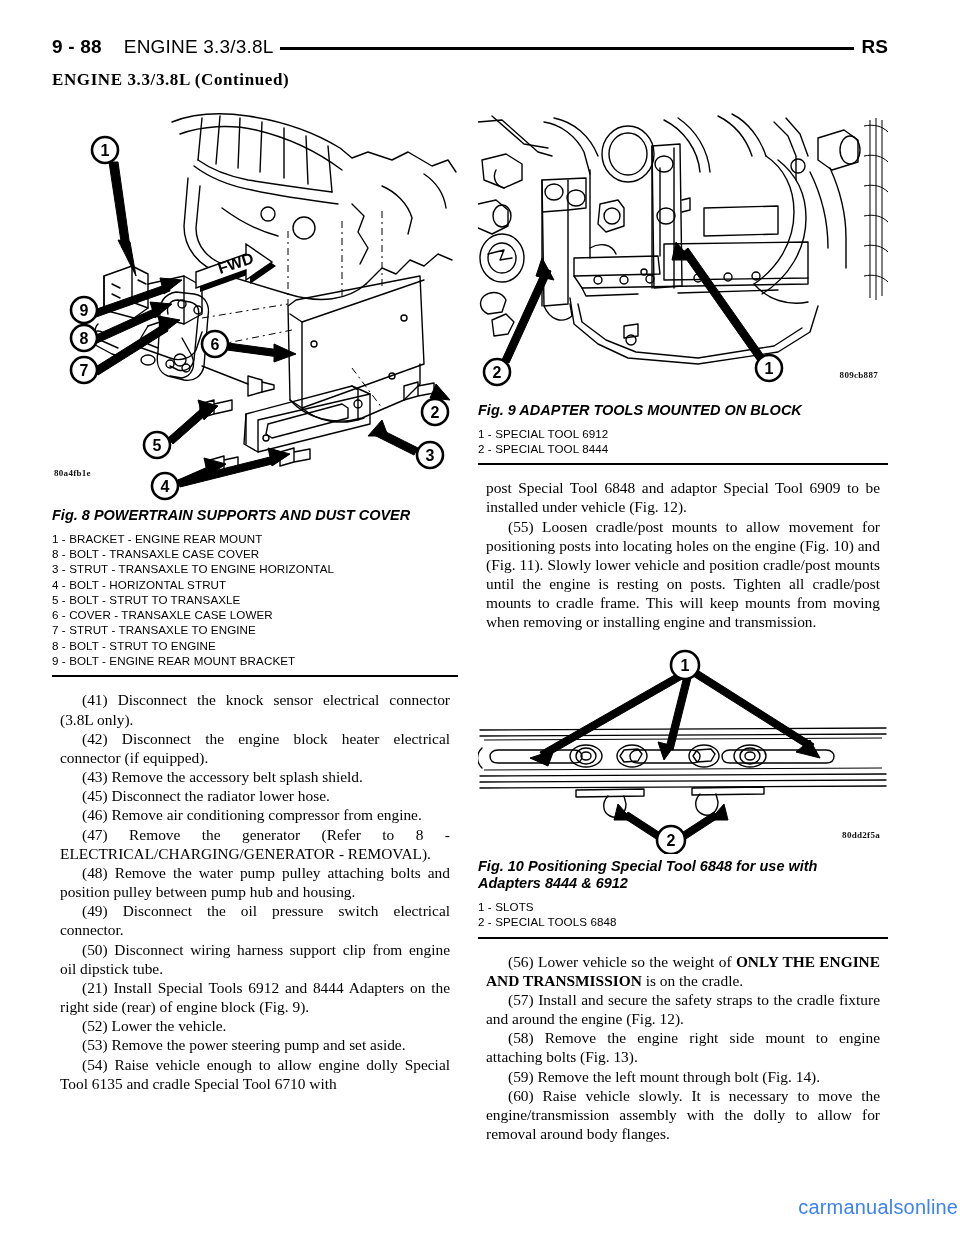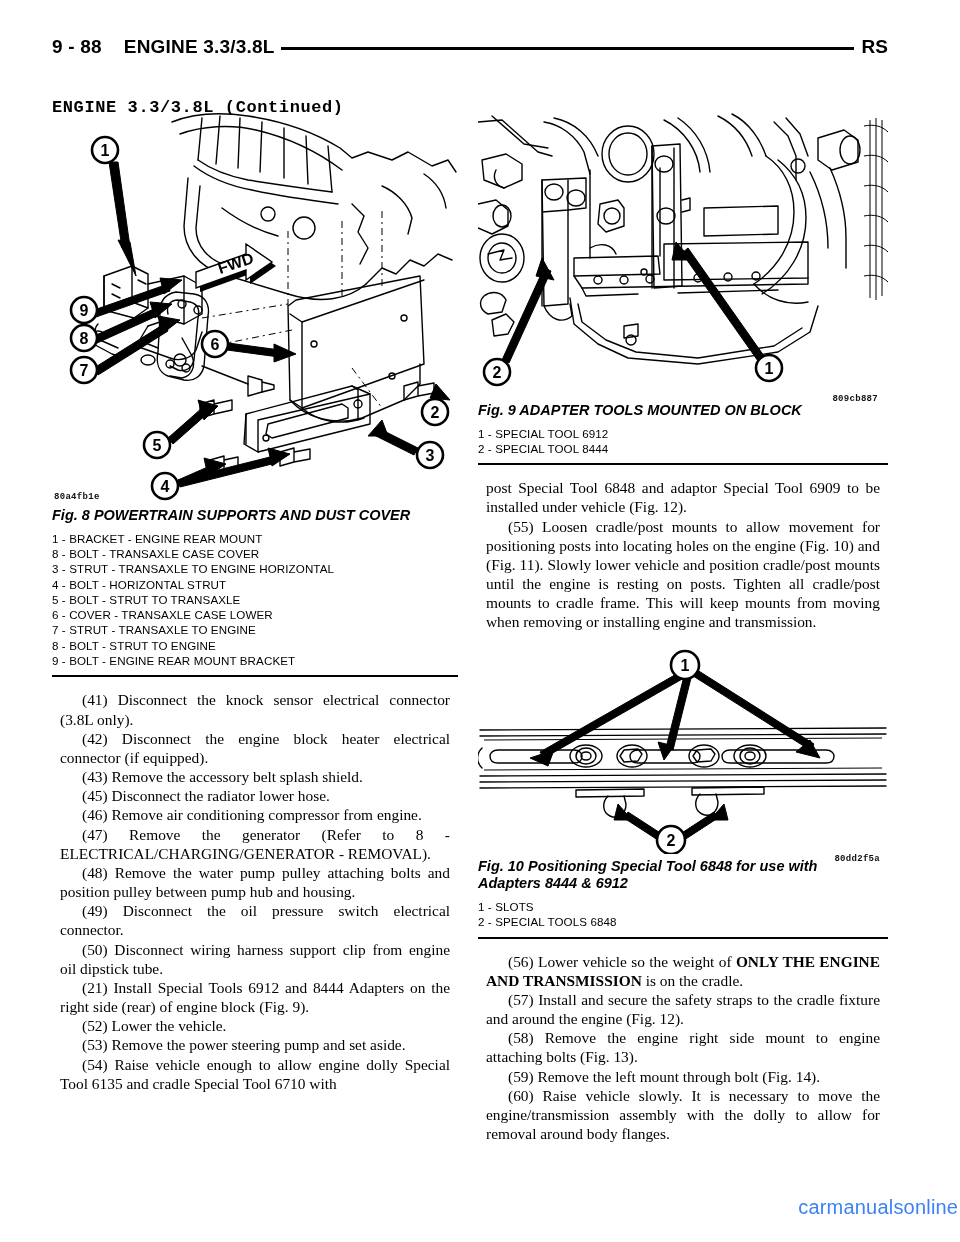--- a/index.html
+++ b/index.html
@@ -32,21 +32,21 @@
   }
   .hdr-page {
     font-family: "Liberation Sans", sans-serif;
     font-weight: bold;
     font-size: 19px;
     letter-spacing: 0.2px;
     white-space: nowrap;
   }
   .hdr-title {
     font-family: "Liberation Sans", sans-serif;
-    font-weight: bold;
+    font-weight: normal;
     font-size: 19px;
     letter-spacing: 0.2px;
     white-space: nowrap;
     margin-left: 22px;
   }
   .hdr-rule {
     flex: 1 1 auto;
     height: 3px;
     background: #000;
     margin: 0 8px 0 6px;
@@ -55,25 +55,24 @@
   }
   .hdr-rs {
     font-family: "Liberation Sans", sans-serif;
     font-weight: bold;
     font-size: 19px;
     white-space: nowrap;
   }
   .subhead {
     position: absolute;
     left: 52px; top: 70px;
-    font-family: Liberation Mono, monospace;
+    font-family: Liberation Serif, serif;
     font-weight: bold;
     font-size: 17px;
     letter-spacing: 0.6px;
-    margin-top: 28px;
   }
 
   
   .col-left {
     position: absolute;
     left: 52px; top: 108px;
     width: 406px;
   }
   .col-right {
     position: absolute;
@@ -82,26 +81,25 @@
   }
 
   
   .figbox { position: relative; }
   .fig-art {
     position: relative;
     width: 100%;
   }
   .fig-code {
     position: absolute;
-    font-family: Liberation Mono, monospace;
+    font-family: Liberation Serif, serif;
     font-weight: bold;
     font-size: 9px;
     letter-spacing: 0.3px;
     color: #111;
-    margin-top: 24px;
   }
   .fig-caption {
     font-family: "Liberation Sans", sans-serif;
     font-weight: bold;
     font-style: italic;
     font-size: 14.5px;
     line-height: 1.22;
     margin-top: 4px;
   }
   .fig-legend {

